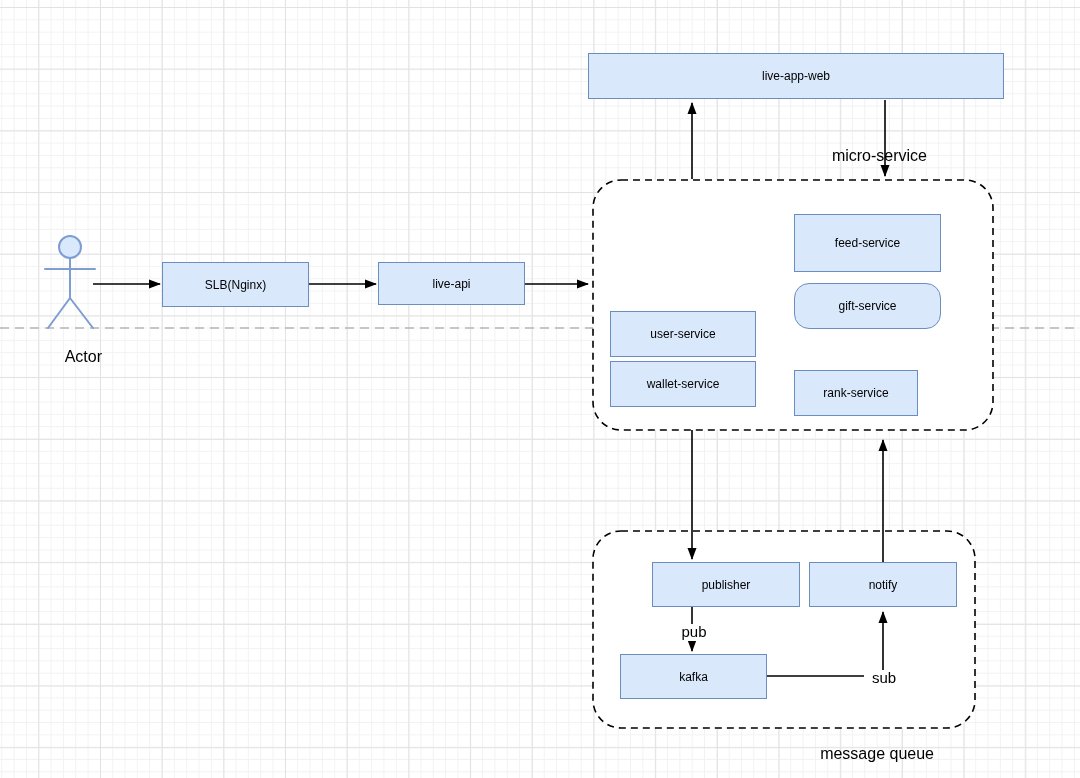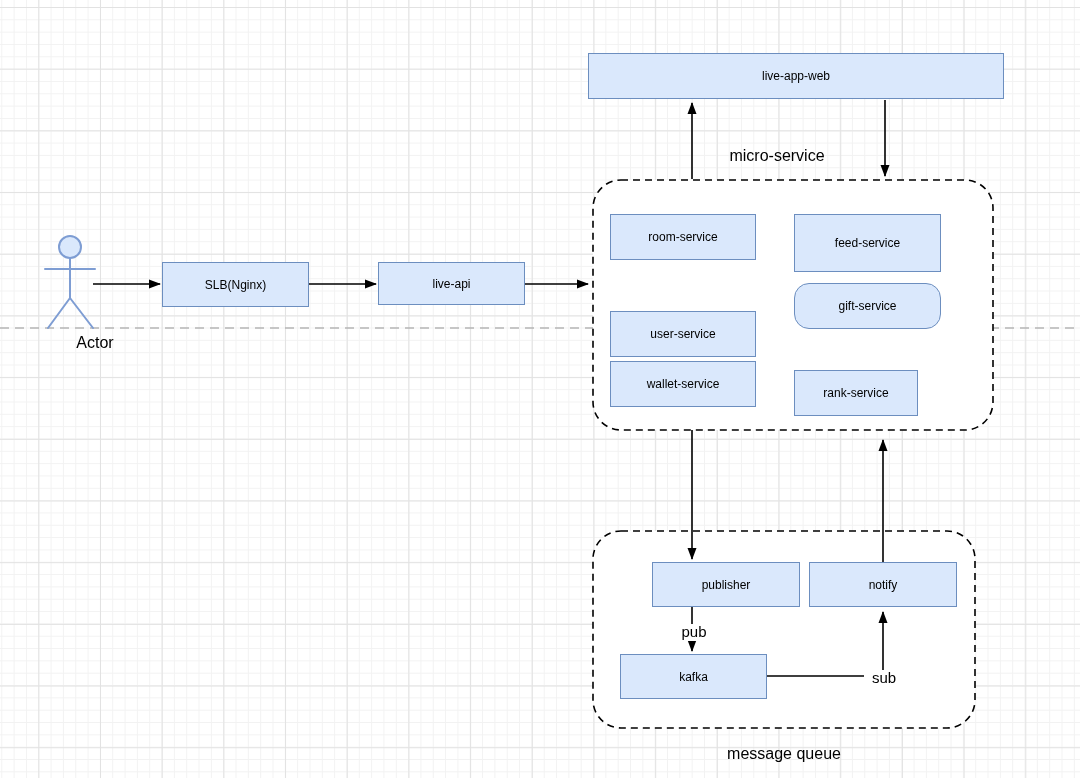--- a/index.html
+++ b/index.html
@@ -25,21 +25,21 @@
   .edge{stroke:var(--edge-stroke,#000000);stroke-width:1.6;fill:none;}
   .arrowhead{fill:var(--edge-stroke,#000000);}
   .node{
     position:absolute;
     background:var(--node-fill,#dae8fc);
     border:1.5px solid var(--node-border,#6c8ebf);
     display:flex;align-items:center;justify-content:center;
     font-size:12px;line-height:1;box-sizing:border-box;
   }
   .dlabel{position:absolute;font-size:16px;line-height:1.15;white-space:nowrap;}
-  .dlabel.center{text-align:center;}
+  .dlabel.center{text-align:right;}
   .edge-label{
     position:absolute;font-size:15px;line-height:1.1;text-align:center;
     background:var(--canvas-bg,#ffffff);padding:0 2px;white-space:nowrap;
   }
 </style>
 </head>
 <body>
 
 <div class="canvas">
 
@@ -71,31 +71,30 @@
     <path class="edge" d="M692 430 V559" marker-end="url(#arrowhead)"></path>
     <path class="edge" d="M692 607 V651" marker-end="url(#arrowhead)"></path>
     <path class="edge" d="M767 676 H883 V612" marker-end="url(#arrowhead)"></path>
     <path class="edge" d="M883 562 V440" marker-end="url(#arrowhead)"></path>
   </svg>
 
   <div class="node" style="left:162px;top:262px;width:147px;height:45px;">SLB(Nginx)</div>
   <div class="node" style="left:378px;top:262px;width:147px;height:43px;">live-api</div>
   <div class="node" style="left:588px;top:53px;width:416px;height:46px;">live-app-web</div>
 
-  <div class="node" style="left:610px;top:214px;width:146px;height:46px;">room-service</div>
   <div class="node" style="left:794px;top:214px;width:147px;height:58px;">feed-service</div>
   <div class="node" style="left:610px;top:283px;width:146px;height:46px;margin-top:28px;">user-service</div>
   <div class="node" style="left:794px;top:283px;width:147px;height:46px;border-radius:15px;">gift-service</div>
   <div class="node" style="left:610px;top:361px;width:146px;height:46px;">wallet-service</div>
   <div class="node" style="left:794px;top:370px;width:124px;height:46px;">rank-service</div>
 
   <div class="node" style="left:632px;top:562px;width:148px;height:45px;margin-left:20px;">publisher</div>
   <div class="node" style="left:809px;top:562px;width:148px;height:45px;">notify</div>
   <div class="node" style="left:620px;top:654px;width:147px;height:45px;">kafka</div>
 
-  <div class="dlabel center" style="left:40px;top:334px;width:62px;margin-left:24px;">Actor</div>
+  <div class="dlabel center" style="left:40px;top:348px;width:62px;">Actor</div>
   <div class="dlabel center" style="left:627px;top:147px;width:300px;">micro-service</div>
   <div class="dlabel center" style="left:634px;top:745px;width:300px;">message queue</div>
 
   <div class="edge-label" style="left:676px;top:624px;width:32px;">pub</div>
   <div class="edge-label" style="left:864px;top:670px;width:36px;">sub</div>
 
 </div>
 
 </body></html>

